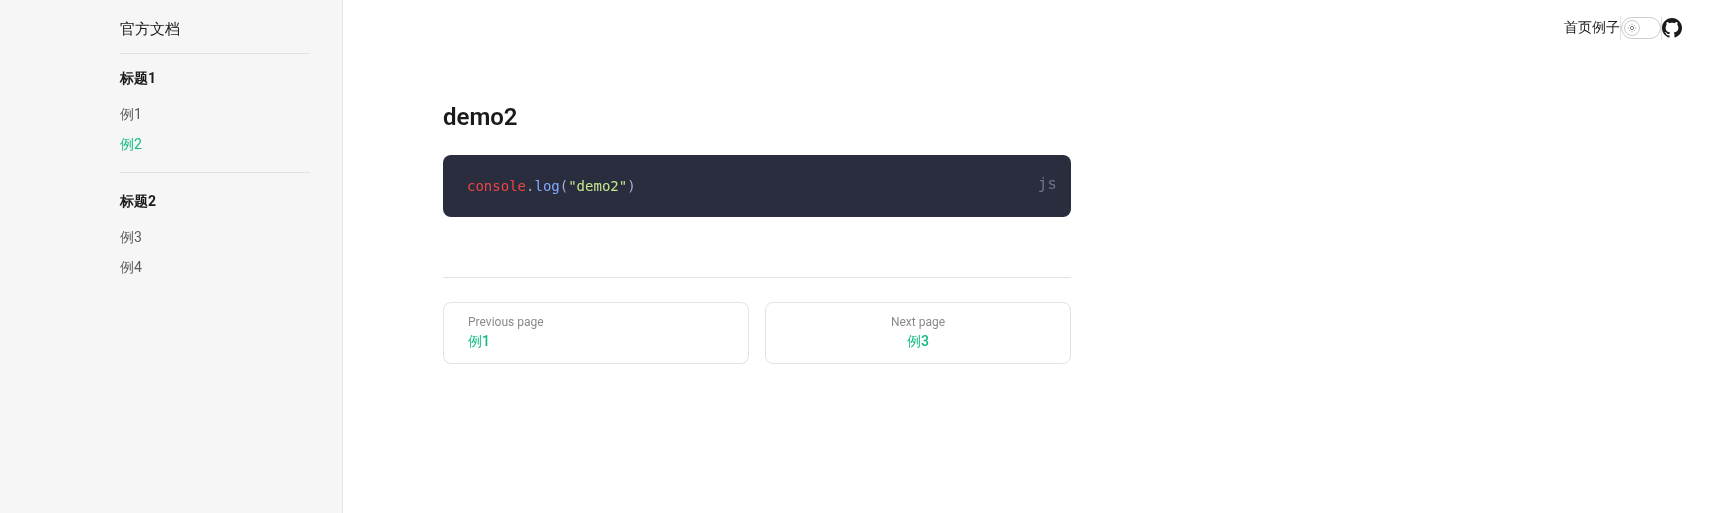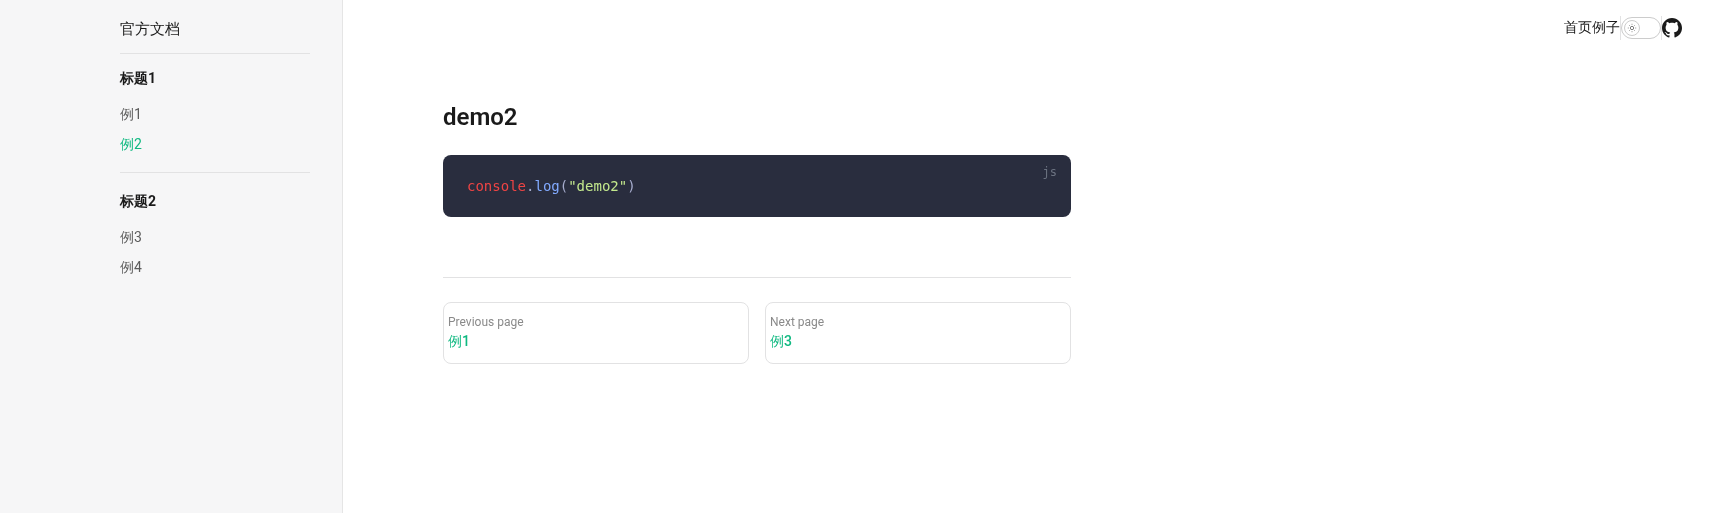--- a/index.html
+++ b/index.html
@@ -123,59 +123,59 @@
       background: #292d3e;
       border-radius: 8px;
       padding: 20px 24px;
       position: relative;
       font-family: ui-monospace, SFMono-Regular, "SF Mono", Menlo, Monaco, Consolas, monospace;
       font-size: 14px;
       line-height: 1.6;
     }
     .code-lang {
       position: absolute;
-      top: 8px;
+      top: 16px;
       right: 14px;
-      font-size: 12px;
+      font-size: 16px;
       color: #6b7280;
     }
     .code-content {
       color: #a6accd;
     }
     .tok-func { color: #82aaff; }
     .tok-prop { color: #ef4444; }
     .tok-punct { color: #a6accd; }
     .tok-str { color: #c3e88d; }
     .nav-footer {
       border-top: 1px solid #e2e2e3;
       margin-top: 60px;
       padding-top: 24px;
       display: flex;
       gap: 16px;
     }
     .nav-card {
       flex: 1;
       border: 1px solid #e2e2e3;
       border-radius: 8px;
-      padding: 12px 4px;
+      padding: 12px 24px;
       cursor: pointer;
       text-decoration: none;
     }
     .nav-card-label {
       font-size: 12px;
       color: #8a8a8a;
       margin-bottom: 4px;
     }
     .nav-card-title {
       font-size: 14px;
       color: #10b981;
       font-weight: 500;
     }
     .nav-card.next {
-      text-align: left;
+      text-align: center;
     }
   </style>
 </head>
 <body>
 
 <div class="layout">
   <aside class="sidebar">
     <div class="sidebar-title">官方文档</div>
 
     <div class="sidebar-group">

